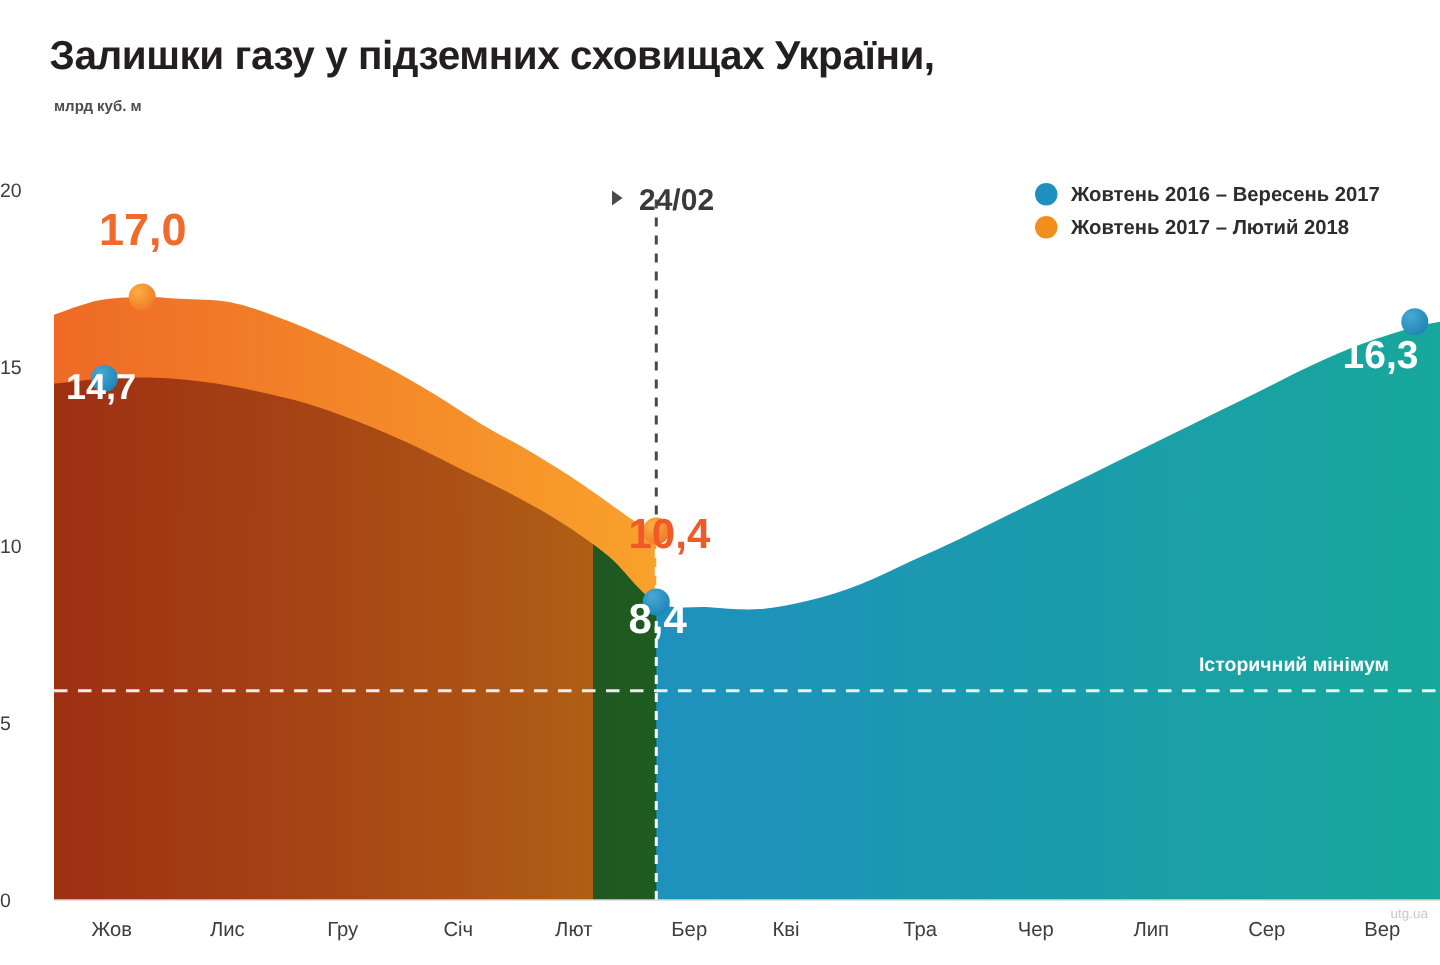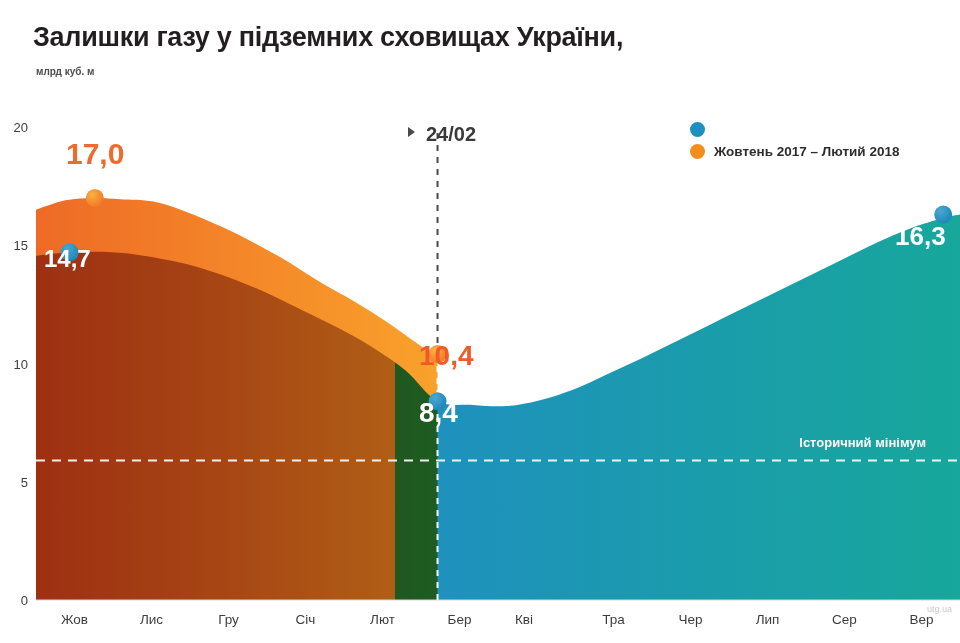--- a/index.html
+++ b/index.html
@@ -45,21 +45,21 @@
   }
 
   
   #plot { position:absolute; left:0; top:0; width:960px; height:643px; }
   #plot-svg { position:absolute; left:0; top:0; }
 
   
   .ytick {
     position:absolute;
     width:28px;
-    text-align:right;
+    text-align:left;
     font-size:13px;
     color:#3d3d3d;
     transform:translateY(-50%);
   }
 
   
   .xtick {
     position:absolute;
     top:612px;
     font-size:13.5px;
@@ -190,20 +190,21 @@
 
 <div class="callout" id="callout-peak">17,0</div>
 <div class="callout" id="callout-start">14,7</div>
 <div class="callout" id="callout-feb">10,4</div>
 <div class="callout" id="callout-mar">8,4</div>
 <div class="callout" id="callout-end">16,3</div>
 
 <div id="legend">
     <div class="legend-row">
       <span class="legend-dot" style="background: rgb(31, 143, 192);"></span>
+      <span class="legend-label">Жовтень 2016 – Вересень 2017</span>
     </div>
     <div class="legend-row">
       <span class="legend-dot" style="background: rgb(242, 142, 28);"></span>
       <span class="legend-label">Жовтень 2017 – Лютий 2018</span>
     </div>
   </div>
 
 <div id="watermark">utg.ua</div>
 
 </body></html>

